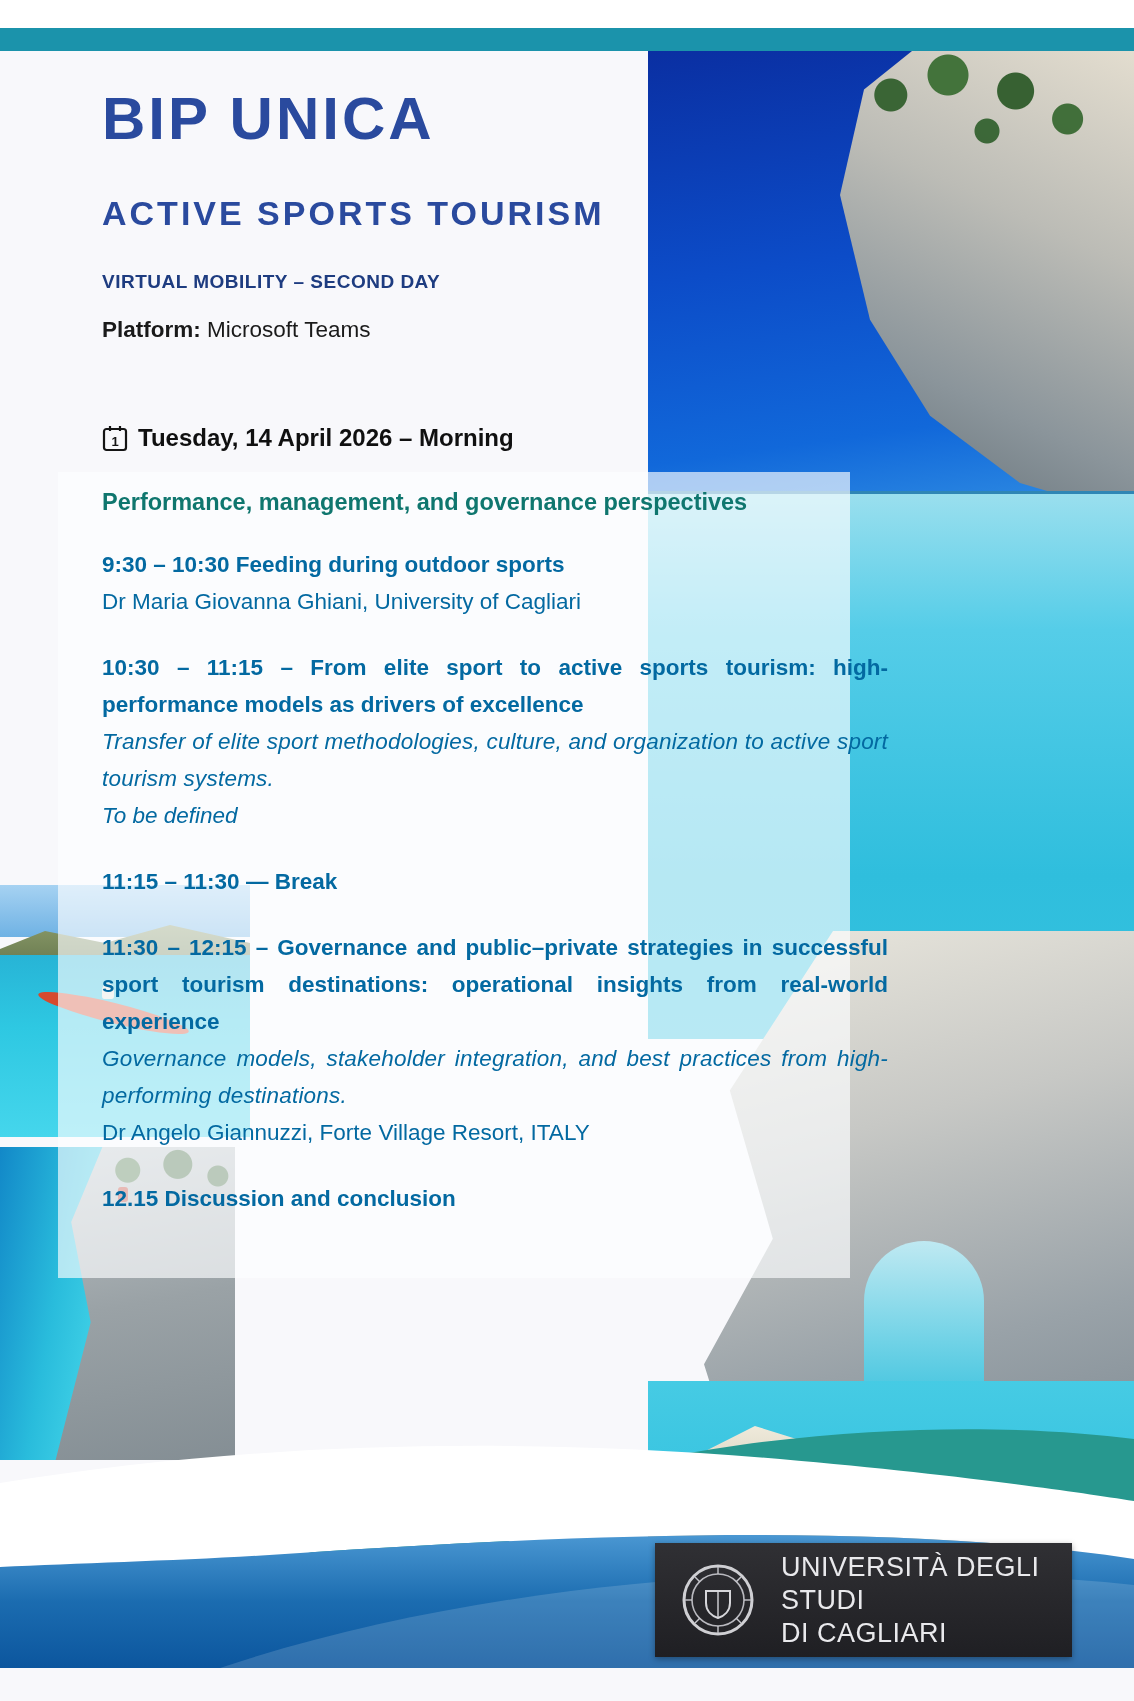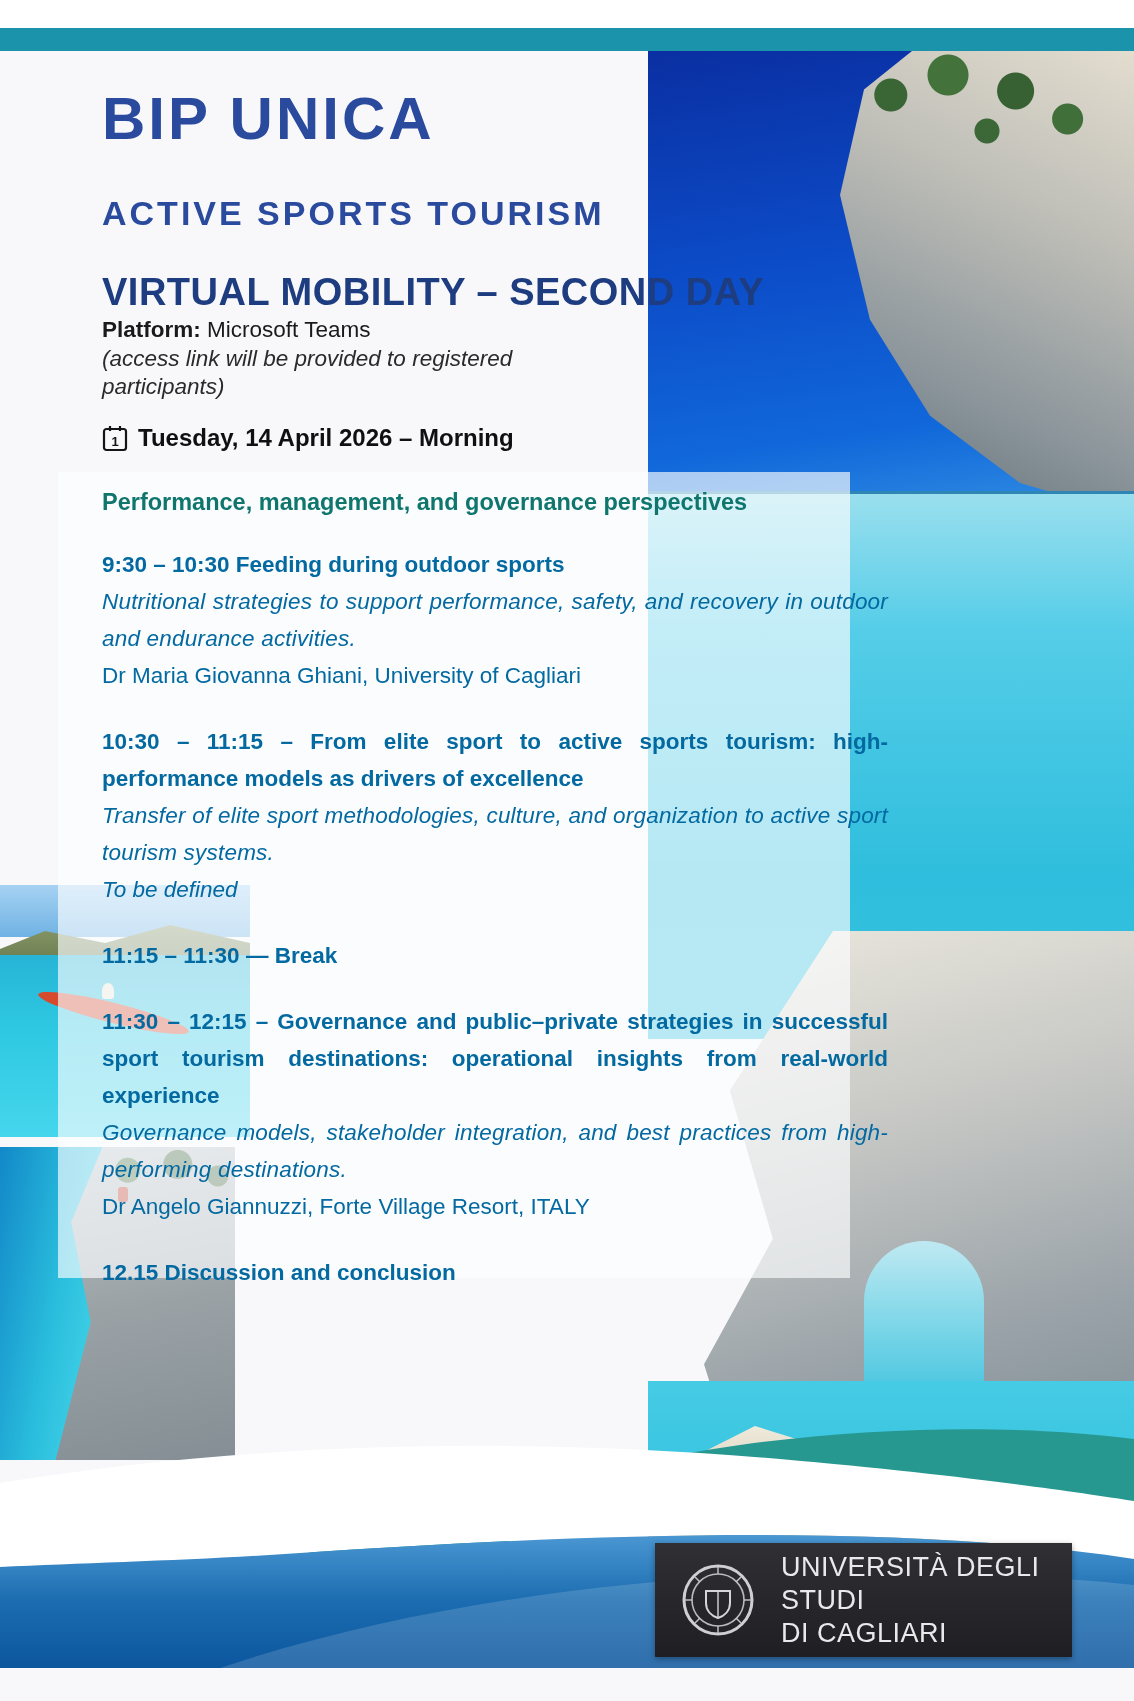--- a/index.html
+++ b/index.html
@@ -69,21 +69,21 @@
   .pc-climber{position:absolute;left:118px;top:40px;width:10px;height:15px;border-radius:3px;
     background:#c23a2a;}
 
   
   .overlay-band{left:58px;top:472px;width:792px;height:806px;background:rgba(252,253,255,0.66);}
 
   
   .text-layer{left:0;top:0;width:1134px;height:1682px;z-index:5;margin-left:40px;}
   .brand-title{left:62px;top:84px;font-size:60px;font-weight:700;letter-spacing:3px;color:#2a4a9e;}
   .brand-subtitle{left:62px;top:194px;font-size:34px;font-weight:700;letter-spacing:3px;color:#2a4a9e;}
-  .day-heading{left:62px;top:271px;font-size:38px;font-weight:700;letter-spacing:.5px;color:#1e3c80;}
+  .day-heading{left:62px;top:271px;font-size:19px;font-weight:700;letter-spacing:.5px;color:#1e3c80;}
   .platform-line{left:62px;top:317px;font-size:22.5px;color:#1a1a1a;}
   .platform-line .lbl{font-weight:700;}
   .platform-note{left:62px;top:345px;width:500px;font-size:22.5px;font-style:italic;
     line-height:27.5px;color:#2a2a2a;}
   .date-line{left:62px;top:424px;font-size:24px;font-weight:700;color:#101010;
     display:flex;align-items:center;gap:10px;}
   .cal-icon{width:26px;height:27px;flex:0 0 auto;}
   .theme-heading{left:62px;top:489px;font-size:23.5px;font-weight:700;color:#0f766e;}
   .sessions{left:62px;top:546px;width:786px;font-size:22.5px;line-height:37px;color:#0369a1;}
   .session{margin-bottom:29px;}
@@ -140,39 +140,37 @@
 
   <div class="abs brand-title">BIP UNICA</div>
   <div class="abs brand-subtitle">ACTIVE SPORTS TOURISM</div>
 
   <div class="abs day-heading">VIRTUAL MOBILITY – SECOND DAY</div>
 
   <div class="abs platform-line">
     <span class="lbl">Platform:</span>
     <span>Microsoft Teams</span>
   </div>
-  <div class="abs platform-note">(access link will be provided to registered participants)</div>
 
   <div class="abs date-line">
     <svg class="cal-icon" viewBox="0 0 26 27">
       <rect x="2" y="4" width="22" height="21" rx="2.5" fill="none" stroke="#141414" stroke-width="2.2"></rect>
       <line x1="8" y1="1" x2="8" y2="6" stroke="#141414" stroke-width="2.2"></line>
       <line x1="18" y1="1" x2="18" y2="6" stroke="#141414" stroke-width="2.2"></line>
       <text x="13" y="21" text-anchor="middle" font-family="Liberation Sans, sans-serif" font-size="13" font-weight="700" fill="#141414">1</text>
     </svg>
     <span>Tuesday, 14 April 2026 – Morning</span>
   </div>
 
   <div class="abs theme-heading">Performance, management, and governance perspectives</div>
 
   <div class="abs sessions">
 
     <div class="session">
       <div class="s-title">9:30 – 10:30 Feeding during outdoor sports</div>
-      <div class="s-desc">Nutritional strategies to support performance, safety, and recovery in outdoor and endurance activities.</div>
       <div class="s-speaker">Dr Maria Giovanna Ghiani, University of Cagliari</div>
     </div>
 
     <div class="session">
       <div class="s-title">10:30 – 11:15 – From elite sport to active sports tourism: high-performance models as drivers of excellence</div>
       <div class="s-desc">Transfer of elite sport methodologies, culture, and organization to active sport tourism systems.</div>
       <div class="s-speaker italic">To be defined</div>
     </div>
 
     <div class="session">

